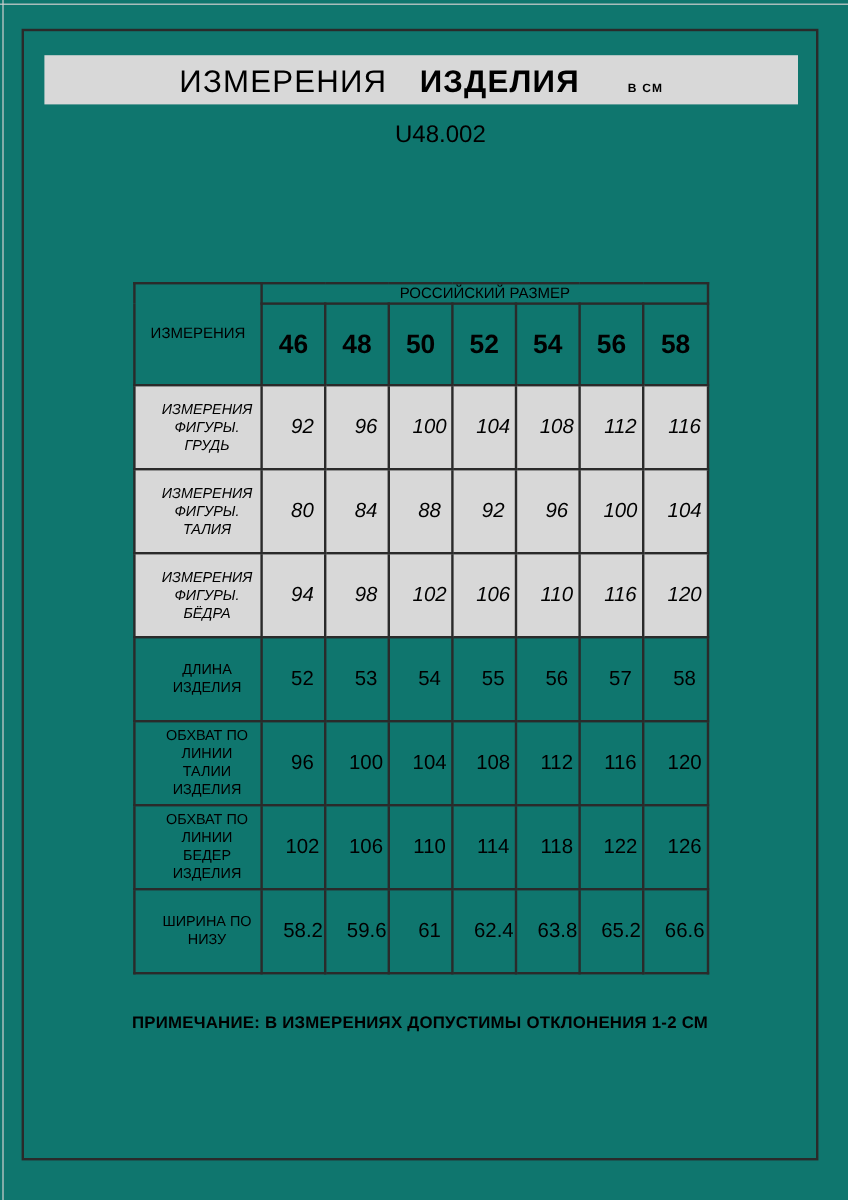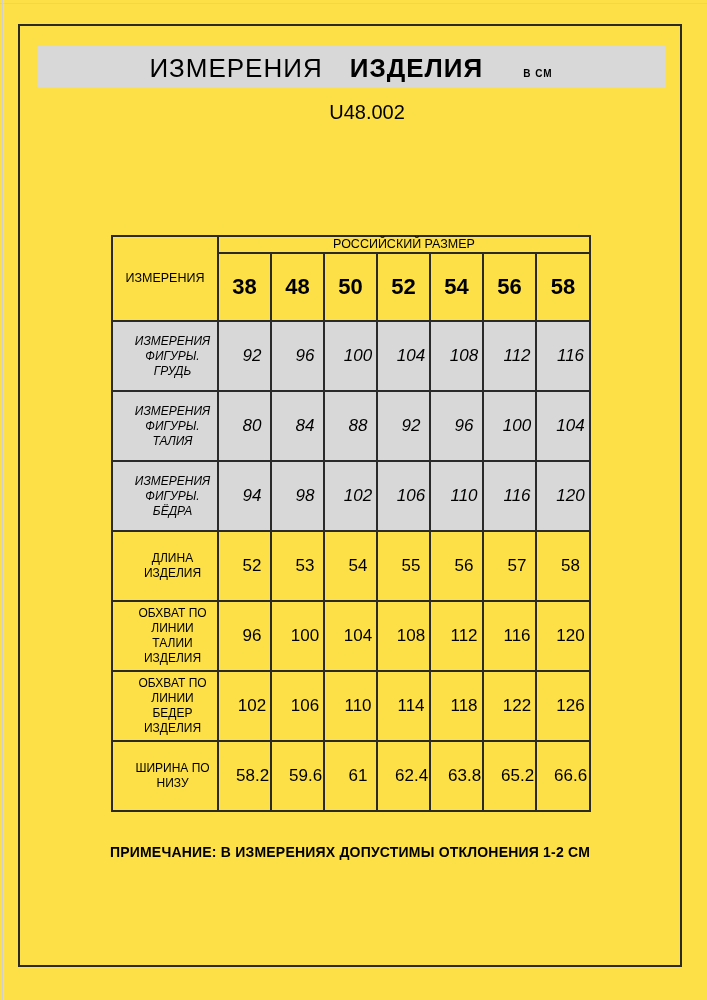--- a/index.html
+++ b/index.html
@@ -4,21 +4,21 @@
 <style>
   :root{
     --shade:#d8d8d8;
     --border:#2a2a2a;
     --ink:#000;
   }
   *{margin:0;padding:0;box-sizing:border-box;}
   html,body{background:#fff;}
   body{font-family:"Liberation Sans",sans-serif;color:var(--ink);}
   .canvas{
-    position:relative;width:707px;height:1000px;background:#fde047;overflow:hidden;
+    position:relative;width:707px;height:1000px;background:#0f766e;overflow:hidden;
   }
   .edge-top{position:absolute;left:0;top:3px;width:707px;height:1px;background:#cfcfcf;}
   .edge-left{position:absolute;left:2px;top:0;width:1px;height:1000px;background:#cfcfcf;}
   .frame{
     position:absolute;left:18px;top:24px;width:664px;height:943px;
     border:2px solid var(--border);
   }
   .title-bar{
     position:absolute;left:37px;top:46px;width:628px;height:41px;
     background:var(--shade);
@@ -85,21 +85,21 @@
         <col style="width:53px">
         <col style="width:53px">
       <col style="width:54px">
     </colgroup>
     <tbody>
       <tr class="group-row">
         <td rowspan="2" class="corner-cell">ИЗМЕРЕНИЯ</td>
         <td colspan="7">РОССИЙСКИЙ РАЗМЕР</td>
       </tr>
       <tr class="sizes-row">
-        <td>38</td>
+        <td>46</td>
         <td>48</td>
         <td>50</td>
         <td>52</td>
         <td>54</td>
         <td>56</td>
         <td>58</td>
       </tr>
     <tr class="data-row shaded">
           <td class="label-cell">ИЗМЕРЕНИЯ ФИГУРЫ. ГРУДЬ</td>
           <td class="value-cell">92</td>

